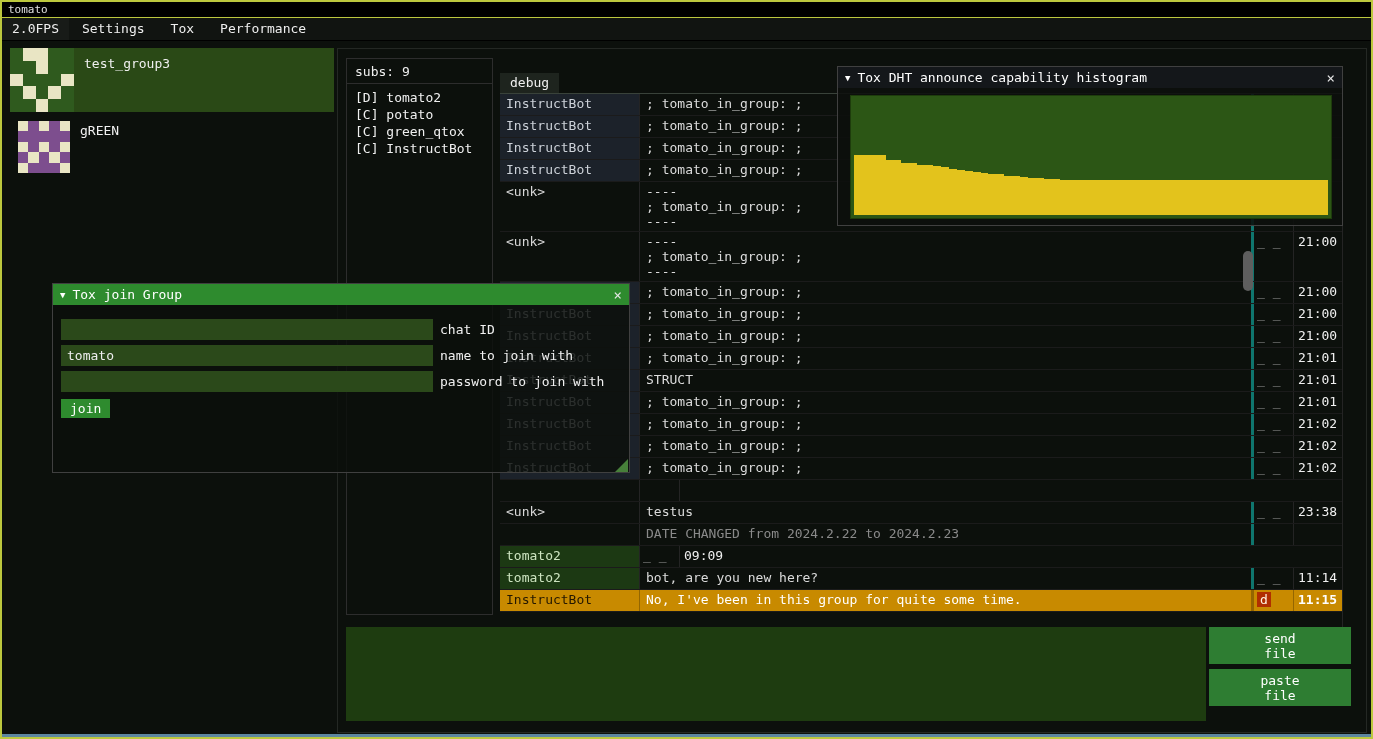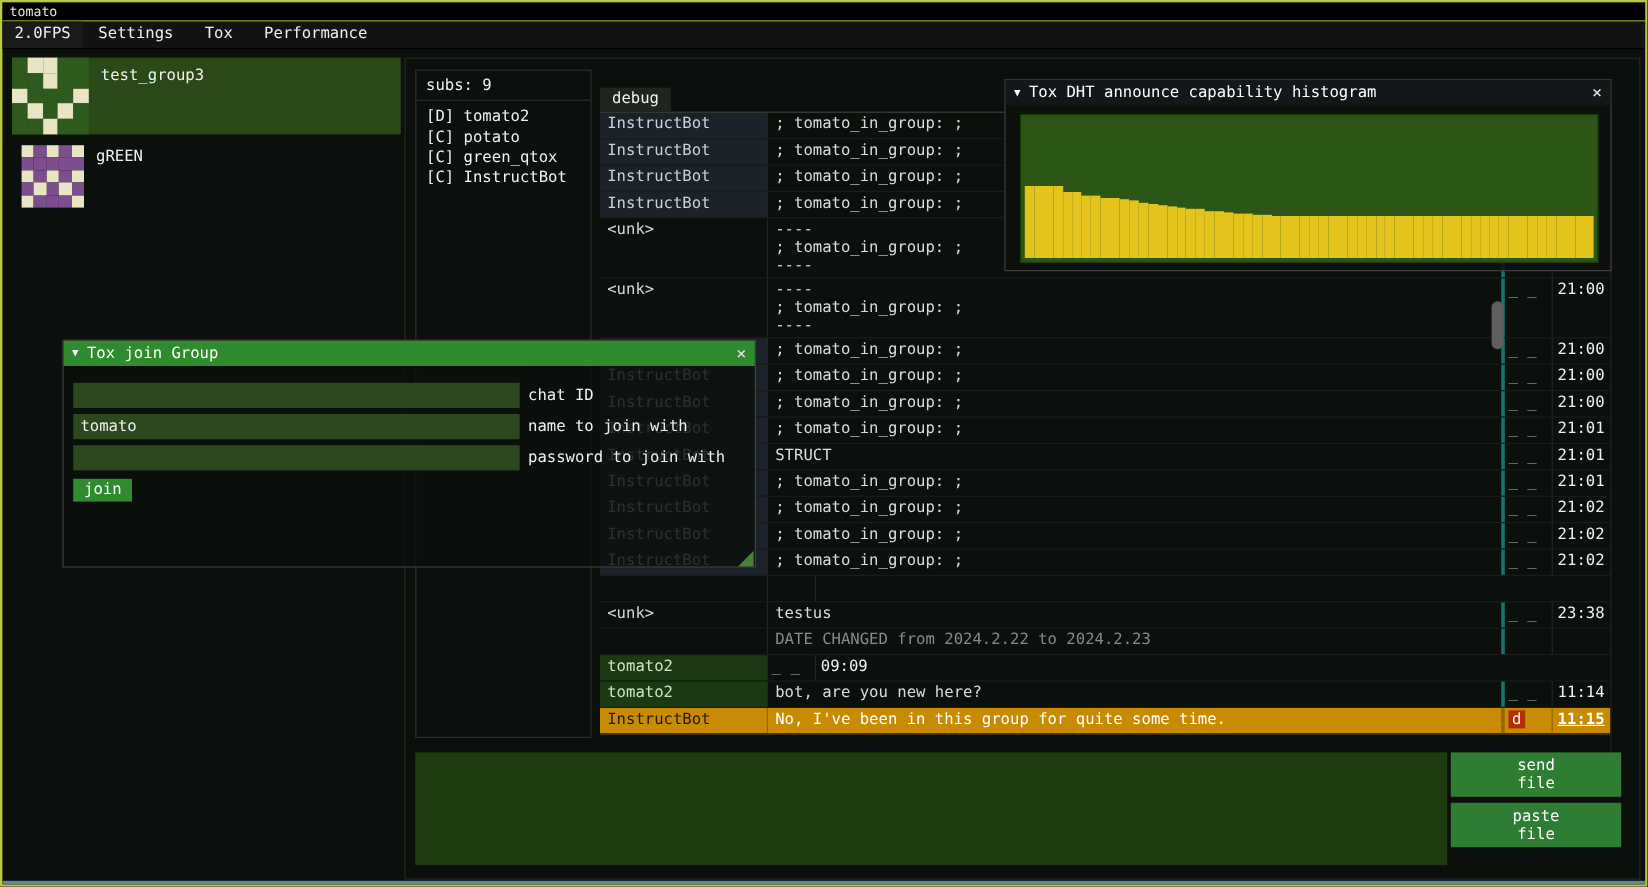--- a/index.html
+++ b/index.html
@@ -31,21 +31,21 @@
   .cell-marks{width:40px;flex:none;color:#9a9a9a;border-right:1px solid #242424;padding:2px 3px;white-space:pre;}
   .cell-time{width:48px;flex:none;padding:2px 4px;color:#f0f0f0;white-space:pre;}
   .who-bot .cell-name{background:#1c222a;color:#ccd1d8;}
   .who-self .cell-name{background:#1c3913;color:#cde4c0;}
   .who-unk .cell-name{color:#d8d8d8;}
   .kind-date .cell-msg{color:#8a8a8a;}
   .who-highlight{background:#c88a00;}
   .who-highlight .cell-name{color:#241800;border-right-color:#946600;}
   .who-highlight .cell-msg{color:#ffffff;border-right-color:#946600;}
   .who-highlight .cell-marks{border-right-color:#946600;}
-  .who-highlight .cell-time{color:#ffffff;font-weight:bold;text-decoration:underline;}
+  .who-highlight .cell-time{color:#ffffff;font-weight:bold;}
   .badge-d{background:#b02e00;color:#fff2e0;padding:0 3px;}
   .chat-scrollbar{position:absolute;top:178px;right:90px;width:10px;height:40px;background:#5e5e5e;border-radius:5px;}
   .composer{position:absolute;left:8px;bottom:11px;width:1005px;height:94px;}
   .msg-input{position:absolute;left:0;top:0;width:860px;height:94px;background:#1e3c10;}
   .side-buttons{position:absolute;right:0;top:0;width:142px;}
   .file-btn{display:block;width:142px;height:37px;margin-bottom:5px;background:#2e7d32;border:none;color:#ffffff;font-family:inherit;font-size:13px;line-height:15px;text-align:center;cursor:pointer;}
   .file-btn span{display:block;}
   .float-window{position:absolute;border:1px solid #404040;}
   .histogram-window{left:835px;top:64px;width:506px;height:160px;background:rgba(12,15,12,0.88);z-index:10;}
   .join-window{left:50px;top:281px;width:578px;height:190px;background:rgba(12,15,12,0.84);z-index:11;}

